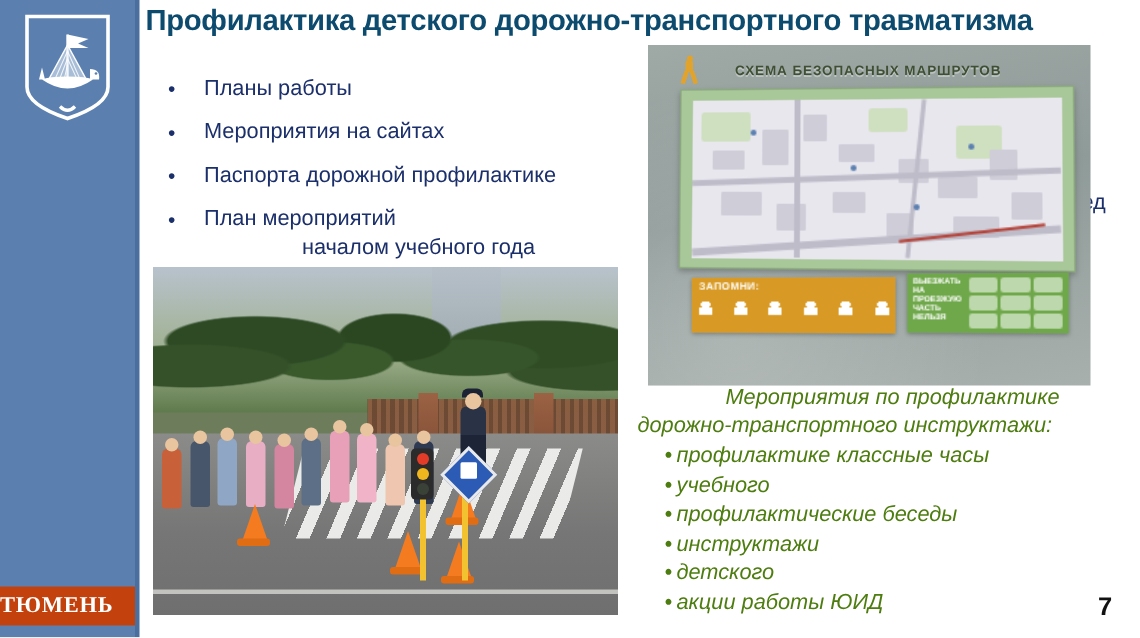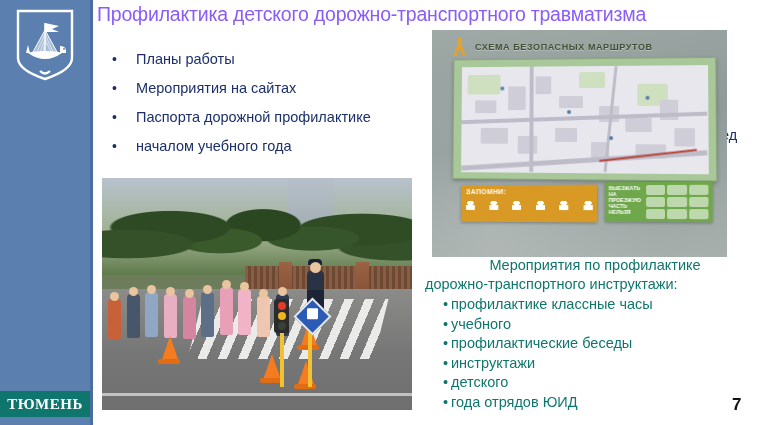--- a/index.html
+++ b/index.html
@@ -35,41 +35,40 @@
   #emblem {
     position: absolute;
     left: 14px; top: 8px;
     width: 62px; height: 74px;
   }
   #brand-bar {
     position: absolute;
     left: 0; bottom: 8px;
     width: 90px;
     height: 26px;
-    background: #0f766e;
+    background: #c2410c;
     display: flex;
     align-items: center;
-    justify-content: center;
   }
   #brand-bar .brand-text {
     font-family: "Liberation Serif", serif;
     font-size: 15px;
     font-weight: bold;
     color: #ffffff;
     letter-spacing: 0.5px;
   }
 
   
   #title {
     position: absolute;
     left: 97px; top: 2px;
     width: 660px;
     font-size: 19.5px;
-    font-weight: normal;
-    color: #8b5cf6;
+    font-weight: bold;
+    color: #0c4a6e;
     line-height: 24px;
     white-space: nowrap;
     letter-spacing: -0.2px;
   }
 
   
   #left-list {
     position: absolute;
     left: 112px; top: 50px;
     width: 310px;
@@ -82,21 +81,21 @@
     font-size: 14.5px;
     line-height: 19px;
   }
   #left-list .bullet {
     flex: 0 0 24px;
     color: #1b2f6b;
     font-size: 14px;
     line-height: 19px;
   }
   #left-list .li-text { flex: 1 1 auto; }
-  #left-list .li-text .l2 { display: block; }
+  #left-list .li-text .l2 { display: block; text-align: center; }
 
   
   #stray-word {
     position: absolute;
     left: 721px; top: 126px;
     font-size: 14.5px;
     color: #1b2f6b;
     line-height: 19px;
   }
 
@@ -110,21 +109,21 @@
   }
   #photo-board .wall-blur {
     position: absolute; left: 0; top: 0; width: 100%; height: 100%;
     background: radial-gradient(circle at 20% 85%, rgba(255,255,255,.18), rgba(0,0,0,0) 55%);
   }
   
   #photo-board .board-head {
     position: absolute;
     left: 18px; top: 6px;
     width: 260px; height: 22px;
-    display: flex; align-items: center; gap: 5px;
+    display: flex; align-items: center; gap: 20px;
   }
   #photo-board .ped-icon {
     width: 20px; height: 20px; position: relative;
   }
   #photo-board .ped-icon .ped-body {
     position: absolute; left: 7px; top: 3px; width: 5px; height: 8px;
     background: #e2a32c; border-radius: 2px;
   }
   #photo-board .ped-icon .ped-head {
     position: absolute; left: 7.5px; top: 0px; width: 4px; height: 4px;
@@ -323,23 +322,24 @@
   #photo-crosswalk .ped-sign .ps-inner {
     position: absolute; left: 4px; top: 4px; width: 11px; height: 11px;
     background: #ffffff; transform: rotate(-45deg); border-radius: 1px;
   }
 
   
   #right-block {
     position: absolute;
     left: 425px; top: 256px;
     width: 330px;
-    color: #0f766e;
+    color: #4d7c0f;
     font-size: 14.5px;
     line-height: 19px;
+    font-style: italic;
   }
   #right-block .heading-1 {
     text-align: center;
     padding-left: 10px;
   }
   #right-block .heading-2 {
     padding-left: 0;
   }
   #right-block ul {
     list-style: none;
@@ -413,20 +413,21 @@
       <span class="bullet">•</span>
       <span class="li-text">Мероприятия на сайтах</span>
     </div>
     <div class="li">
       <span class="bullet">•</span>
       <span class="li-text">Паспорта дорожной профилактике</span>
     </div>
     <div class="li">
       <span class="bullet">•</span>
       <span class="li-text">
+        <span>План мероприятий</span>
         <span class="l2">началом учебного года</span>
       </span>
     </div>
   </div>
 
   <div id="stray-word">ед</div>
 
   <div id="photo-board">
     <div class="wall-blur"></div>
 
@@ -587,20 +588,20 @@
       <li>
         <span class="bullet">•</span>
         <span class="txt">инструктажи</span>
       </li>
       <li>
         <span class="bullet">•</span>
         <span class="txt">детского</span>
       </li>
       <li>
         <span class="bullet">•</span>
-        <span class="txt">года отрядов ЮИД</span>
+        <span class="txt">акции работы ЮИД</span>
       </li>
     </ul>
   </div>
 
   <div id="page-number">7</div>
 
 </div>
 
 </body></html>

